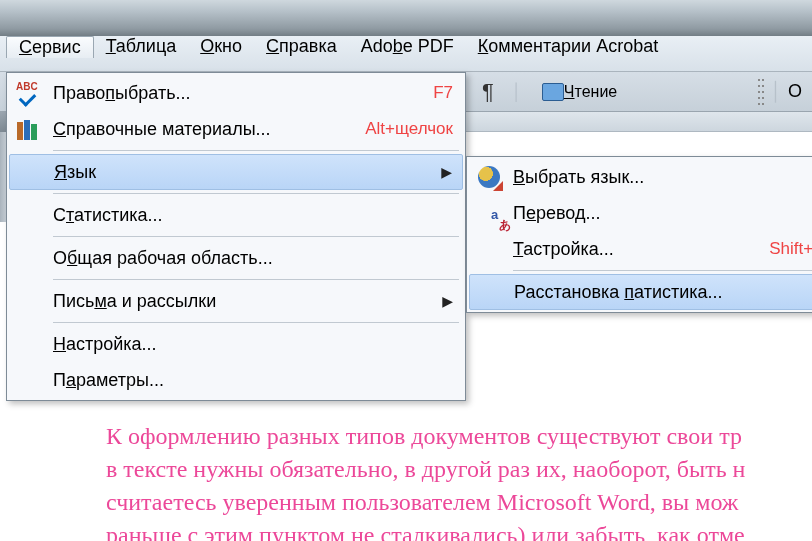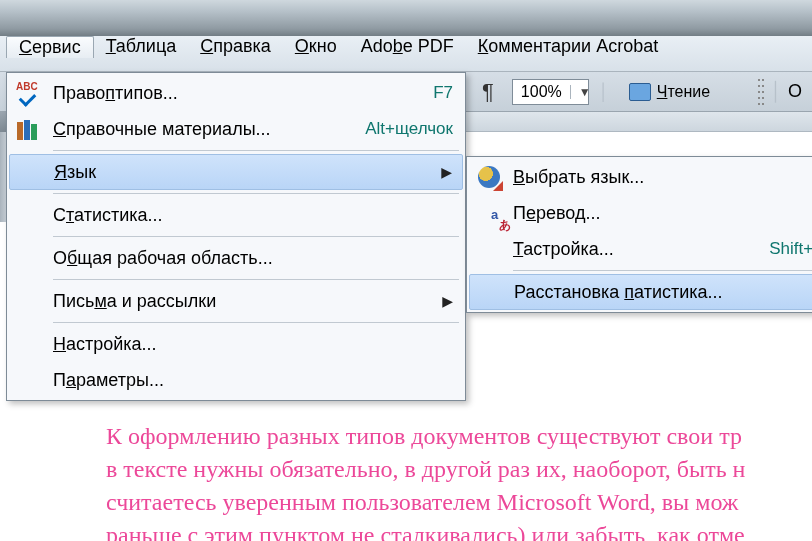--- a/index.html
+++ b/index.html
@@ -65,21 +65,20 @@
     align-items:center;
     background:#fff;
     border:1px solid #7f8c98;
     height:26px;
   }
   .zoom-box span { padding:0 8px; font-size:16px; }
   .zoom-box .arrow { width:18px; text-align:center; border-left:1px solid #aab4bd; font-size:12px; color:#444;}
   .read-btn {
     display:flex;
     align-items:center;
-    gap:6px;
     padding:0 10px;
     height:30px;
   }
   .book-icon {
     width:22px;height:18px;
     background:linear-gradient(to right,#6aa6e0 0 48%,#fff 48% 52%,#6aa6e0 52%);
     border:1px solid #2b5d92;
     border-radius:2px;
   }
   .toolbar-end {
@@ -134,21 +133,21 @@
     color:#000;
   }
   .menu-row.hover {
     background:linear-gradient(to bottom,#cfe3fb,#b9d5f7);
     border:1px solid #9fbfe4;
     border-radius:2px;
     height:36px;
   }
   .menu-row .shortcut {
     margin-left:auto;
-    color:#0f766e;
+    color:#ef4444;
     font-size:17px;
   }
   .menu-row .arrow-right {
     margin-left:auto;
     font-size:14px;
     color:#222;
   }
   .menu-sep {
     height:1px;
     background:#c1c9d1;
@@ -216,40 +215,36 @@
 <div class="titlebar"></div>
 
 <div class="menubar">
   <div class="menubar-item active">
     <span><span></span><span class="underline-char">С</span><span>ервис</span></span>
   </div>
   <div class="menubar-item">
     <span><span></span><span class="underline-char">Т</span><span>аблица</span></span>
   </div>
   <div class="menubar-item">
+    <span><span></span><span class="underline-char">О</span><span>кно</span></span>
+  </div>
+  <div class="menubar-item">
     <span><span></span><span class="underline-char">С</span><span>правка</span></span>
-  </div>
-  <div class="menubar-item">
-    <span><span></span><span class="underline-char">О</span><span>кно</span></span>
   </div>
   <div class="menubar-item">
     <span><span>Ado</span><span class="underline-char">b</span><span>e PDF</span></span>
   </div>
   <div class="menubar-item">
     <span><span></span><span class="underline-char">К</span><span>омментарии Acrobat</span></span>
   </div>
 </div>
 
 <div class="toolbar">
   <div style="width:460px"></div>
   <span class="pilcrow">¶</span>
-  <div class="zoom-box">
-    <span>100%</span>
-    <span class="arrow">▼</span>
-  </div>
   <span style="color:#b7c1ca;">│</span>
   <div class="read-btn">
     <span class="book-icon"></span>
     <span><span></span><span class="underline-char">Ч</span><span>тение</span></span>
   </div>
   <div class="toolbar-end">
     <span class="dotgrip"></span>
     <span style="color:#b7c1ca;">│</span>
     <span>О</span>
   </div>
@@ -259,21 +254,21 @@
   <div class="ruler-dark"></div>
 </div>
 
 <div class="left-gutter"></div>
 
 <div class="menu menu-main" id="menu-main">
     <div class="menu-row">
       <span class="menu-iconcol">
         <span class="icon-abc-check"></span>
       </span>
-      <span><span>Право</span><span class="underline-char">п</span><span>типов...</span></span>
+      <span><span>Право</span><span class="underline-char">п</span><span>ыбрать...</span></span>
       <span class="shortcut">F7</span>
     </div>
     <div class="menu-row">
       <span class="menu-iconcol">
         <span class="icon-books"></span>
       </span>
       <span><span></span><span class="underline-char">С</span><span>правочные материалы...</span></span>
       <span class="shortcut">Alt+щелчок</span>
     </div>
     <div class="menu-sep"></div>

